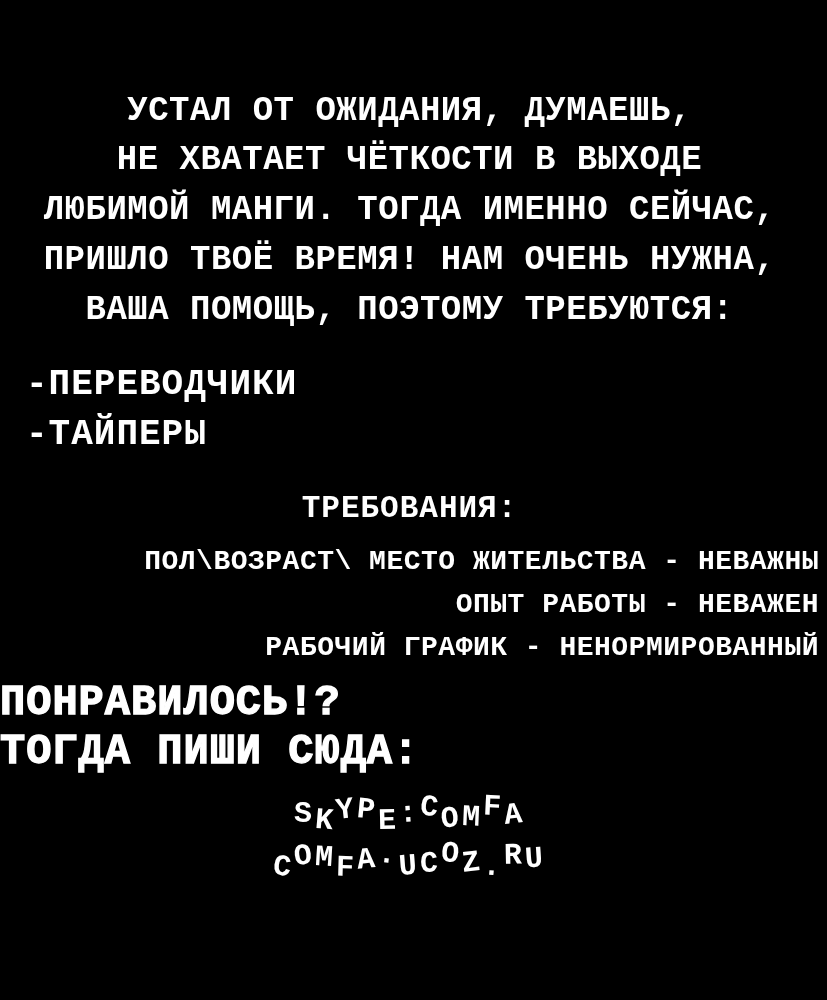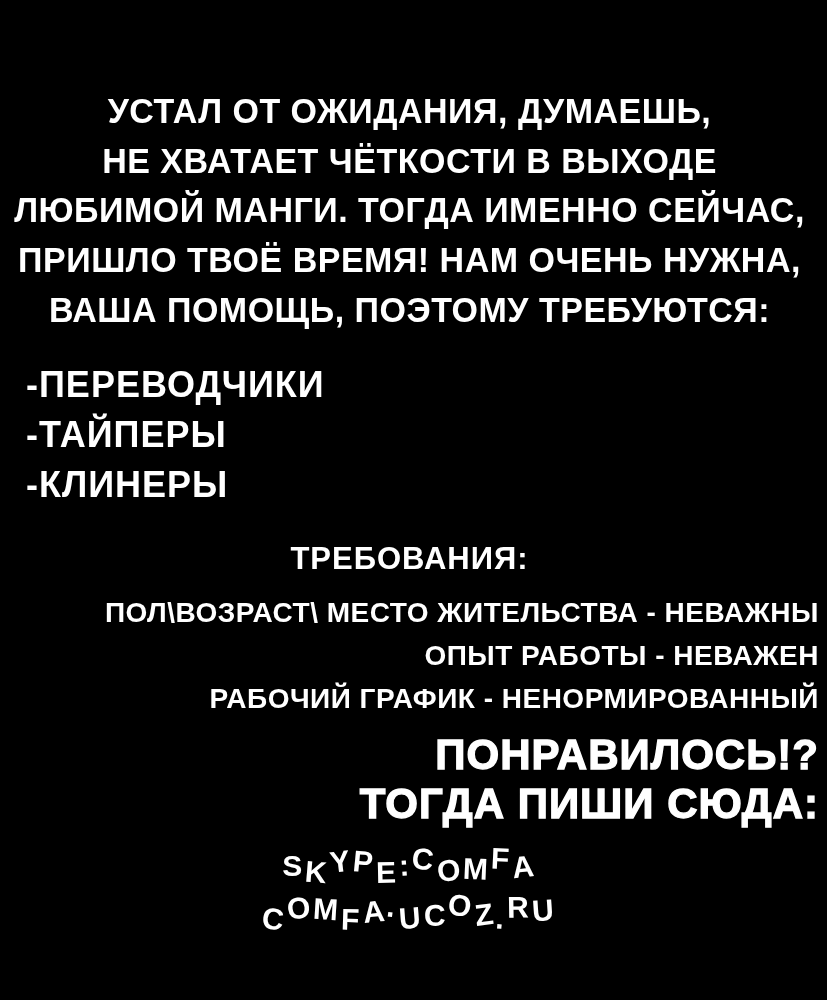--- a/index.html
+++ b/index.html
@@ -6,21 +6,21 @@
     margin: 0;
     padding: 0;
     background: #000;
   }
   .page {
     position: relative;
     width: 819px;
     height: 1000px;
     background: #000000;
     overflow: hidden;
-    font-family: Liberation Sans, sans-serif;
+    font-family: Liberation Mono, monospace;
     font-weight: 700;
     color: #ffffff;
     -webkit-font-smoothing: antialiased;
   }
   .intro {
     margin-top: 90px;
     text-align: center;
     font-size: 34px;
     line-height: 48px;
     letter-spacing: 0.5px;
@@ -43,21 +43,21 @@
   .req-items {
     margin-top: 14px;
     padding-left: 25px;
     text-align: right;
     font-size: 28px;
     line-height: 43px;
     letter-spacing: 0.5px;
   }
   .cta {
     margin-top: 10px;
-    text-align: right;
+    text-align: left;
     font-size: 42px;
     line-height: 49px;
     letter-spacing: 1px;
     -webkit-text-stroke: 1.3px #ffffff;
   }
   .contacts {
     margin-top: 14px;
     text-align: center;
     font-size: 30px;
     line-height: 47px;
@@ -74,21 +74,20 @@
     <div>УСТАЛ ОТ ОЖИДАНИЯ, ДУМАЕШЬ,</div>
     <div>НЕ ХВАТАЕТ ЧЁТКОСТИ В ВЫХОДЕ</div>
     <div>ЛЮБИМОЙ МАНГИ. ТОГДА ИМЕННО СЕЙЧАС,</div>
     <div>ПРИШЛО ТВОЁ ВРЕМЯ! НАМ ОЧЕНЬ НУЖНА,</div>
     <div>ВАША ПОМОЩЬ, ПОЭТОМУ ТРЕБУЮТСЯ:</div>
   </div>
 
   <div class="vacancies">
     <div>-ПЕРЕВОДЧИКИ</div>
     <div>-ТАЙПЕРЫ</div>
-    <div>-КЛИНЕРЫ</div>
   </div>
 
   <div class="req-title">ТРЕБОВАНИЯ:</div>
 
   <div class="req-items">
     <div>ПОЛ\ВОЗРАСТ\ МЕСТО ЖИТЕЛЬСТВА - НЕВАЖНЫ</div>
     <div>ОПЫТ РАБОТЫ - НЕВАЖЕН</div>
     <div>РАБОЧИЙ ГРАФИК - НЕНОРМИРОВАННЫЙ</div>
   </div>
 

